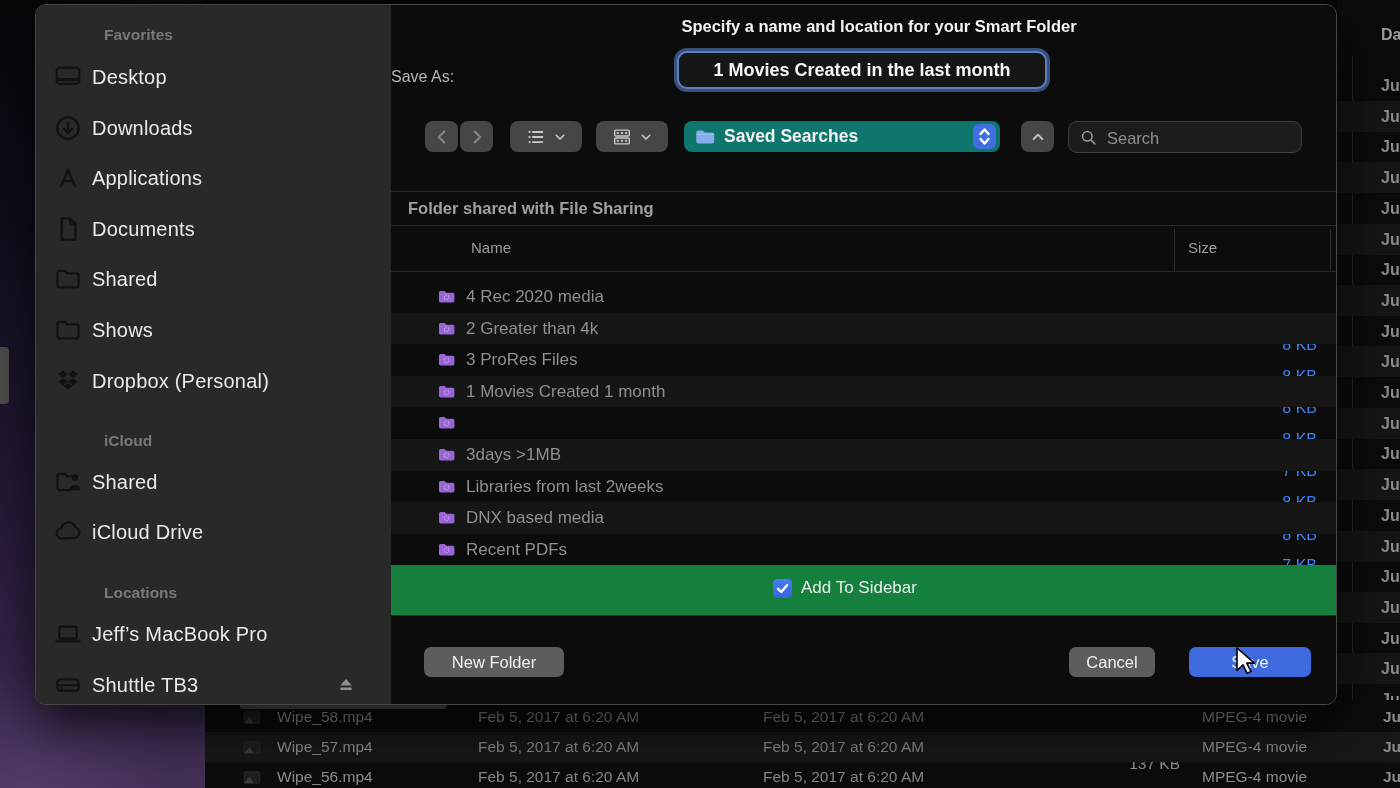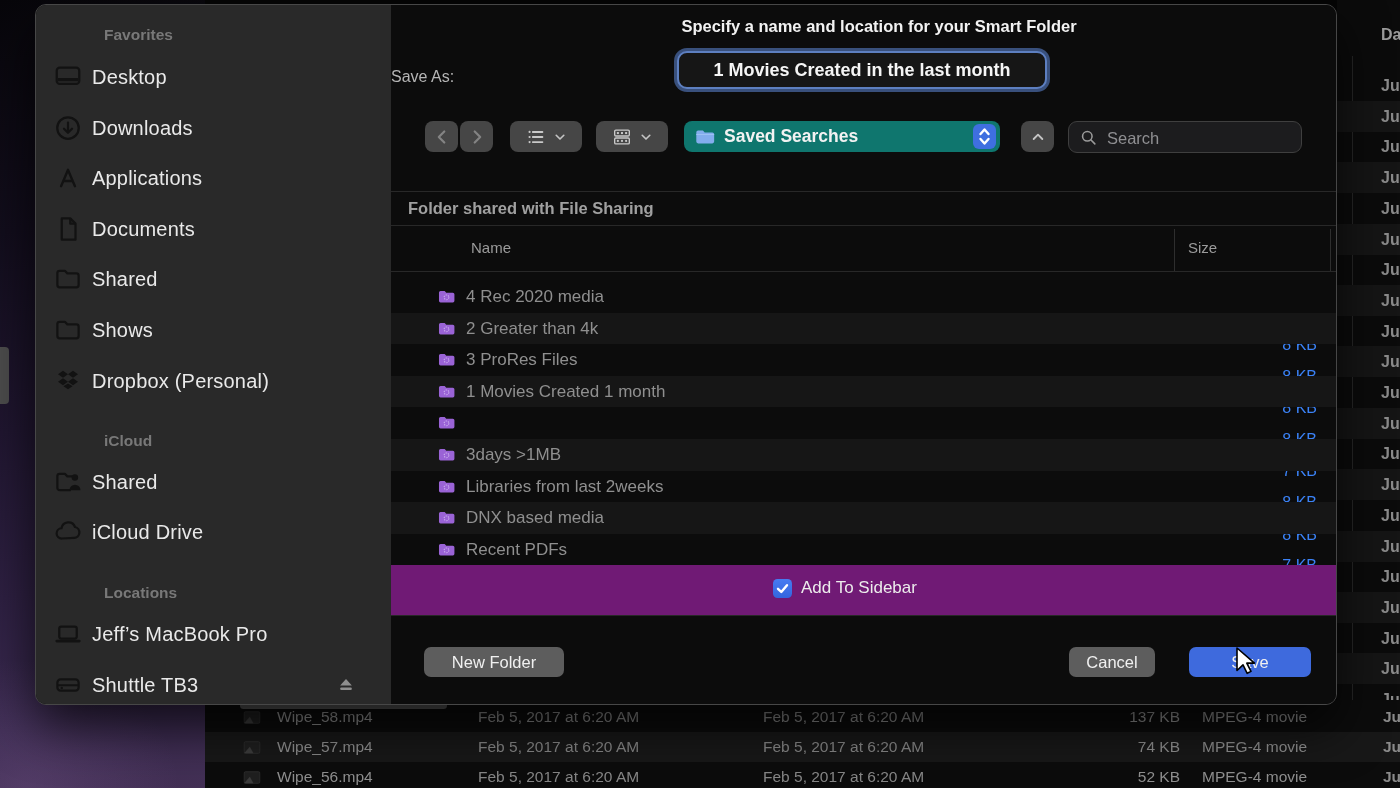--- a/index.html
+++ b/index.html
@@ -21,21 +21,21 @@
   .ju-row.alt{background:#151515;}
   
   .bg-bottom{position:absolute;left:205px;top:700px;width:1195px;height:88px;background:#0c0c0c;overflow:hidden;}
   .bg-scrollbar{position:absolute;left:35px;top:2px;width:207px;height:7px;border-radius:4px;background:#585858;}
   .bg-row{position:absolute;left:0;right:0;height:30px;line-height:30px;font-size:15.5px;color:#8f8f8f;}
   .bg-row.alt{background:#181818;}
   .bg-row .thumb{position:absolute;left:38px;top:9px;width:18px;height:13px;}
   .bg-row .f-name{position:absolute;left:72px;}
   .bg-row .f-d1{position:absolute;left:273px;color:#868686;}
   .bg-row .f-d2{position:absolute;left:558px;color:#868686;}
-  .bg-row .f-size{position:absolute;left:830px;width:145px;text-align:right;}
+  .bg-row .f-size{position:absolute;left:830px;width:145px;text-align:right;margin-top:47px;}
   .bg-row .f-kind{position:absolute;left:997px;}
   .bg-row .f-next{position:absolute;left:1178px;font-weight:600;color:#8a8a8a;}
   
   .dialog{position:absolute;left:35px;top:4px;width:1302px;height:701px;border-radius:11px;
     border:1px solid #474747;box-sizing:border-box;overflow:hidden;background:#0c0c0c;
     box-shadow:0 22px 50px rgba(0,0,0,.7);z-index:10;}
   .sb{position:absolute;left:0;top:0;width:355px;height:100%;background:#292929;}
   .sb-head{position:absolute;left:68px;font-size:15.5px;font-weight:600;color:#787878;}
   .sb-item{position:absolute;left:12px;right:12px;height:36px;border-radius:8px;}
   .sb-ic{position:absolute;left:5px;top:3px;width:30px;height:30px;color:#121212;}
@@ -68,21 +68,21 @@
   .search input::placeholder{color:#8f8f92;}
   .sep{position:absolute;left:0;right:0;height:1px;background:#282828;}
   .shared-banner{position:absolute;left:17px;top:194px;font-size:16.5px;font-weight:600;color:#a0a0a0;}
   .col-h{position:absolute;top:234px;font-size:15px;color:#9b9b9b;}
   .col-div{position:absolute;top:224px;width:1px;height:42px;background:#2e2e2e;}
   .tr{position:absolute;left:0;right:0;height:31.6px;}
   .tr.alt{background:#161616;}
   .tr-ic{position:absolute;left:45px;top:6px;width:21px;height:19px;}
   .tr-name{position:absolute;left:75px;top:0;line-height:31.6px;font-size:17px;color:#8f8f8f;}
   .tr-size{position:absolute;right:19px;top:0;line-height:31.6px;font-size:16px;color:#3b82f6;margin-top:48px;}
-  .chk-row{position:absolute;left:0;right:0;top:560px;height:50px;background:#701a75;}
+  .chk-row{position:absolute;left:0;right:0;top:560px;height:50px;background:#15803d;}
   .checkbox{position:absolute;left:382px;top:14px;width:19px;height:19px;border-radius:4.5px;
     background:linear-gradient(#477cf2,#3465de);}
   .chk-label{position:absolute;left:410px;top:13px;font-size:17px;font-weight:500;color:#ececec;}
   .btn{position:absolute;top:642px;height:30px;border-radius:7px;background:#5d5d5d;
     color:#f0f0f0;font-size:16.5px;font-weight:500;text-align:center;line-height:30px;}
   .btn.primary{background:#3e6add;}
   .cursor{position:absolute;left:1233px;top:646px;width:28px;height:32px;z-index:60;}
 </style>
 </head>
 <body>

